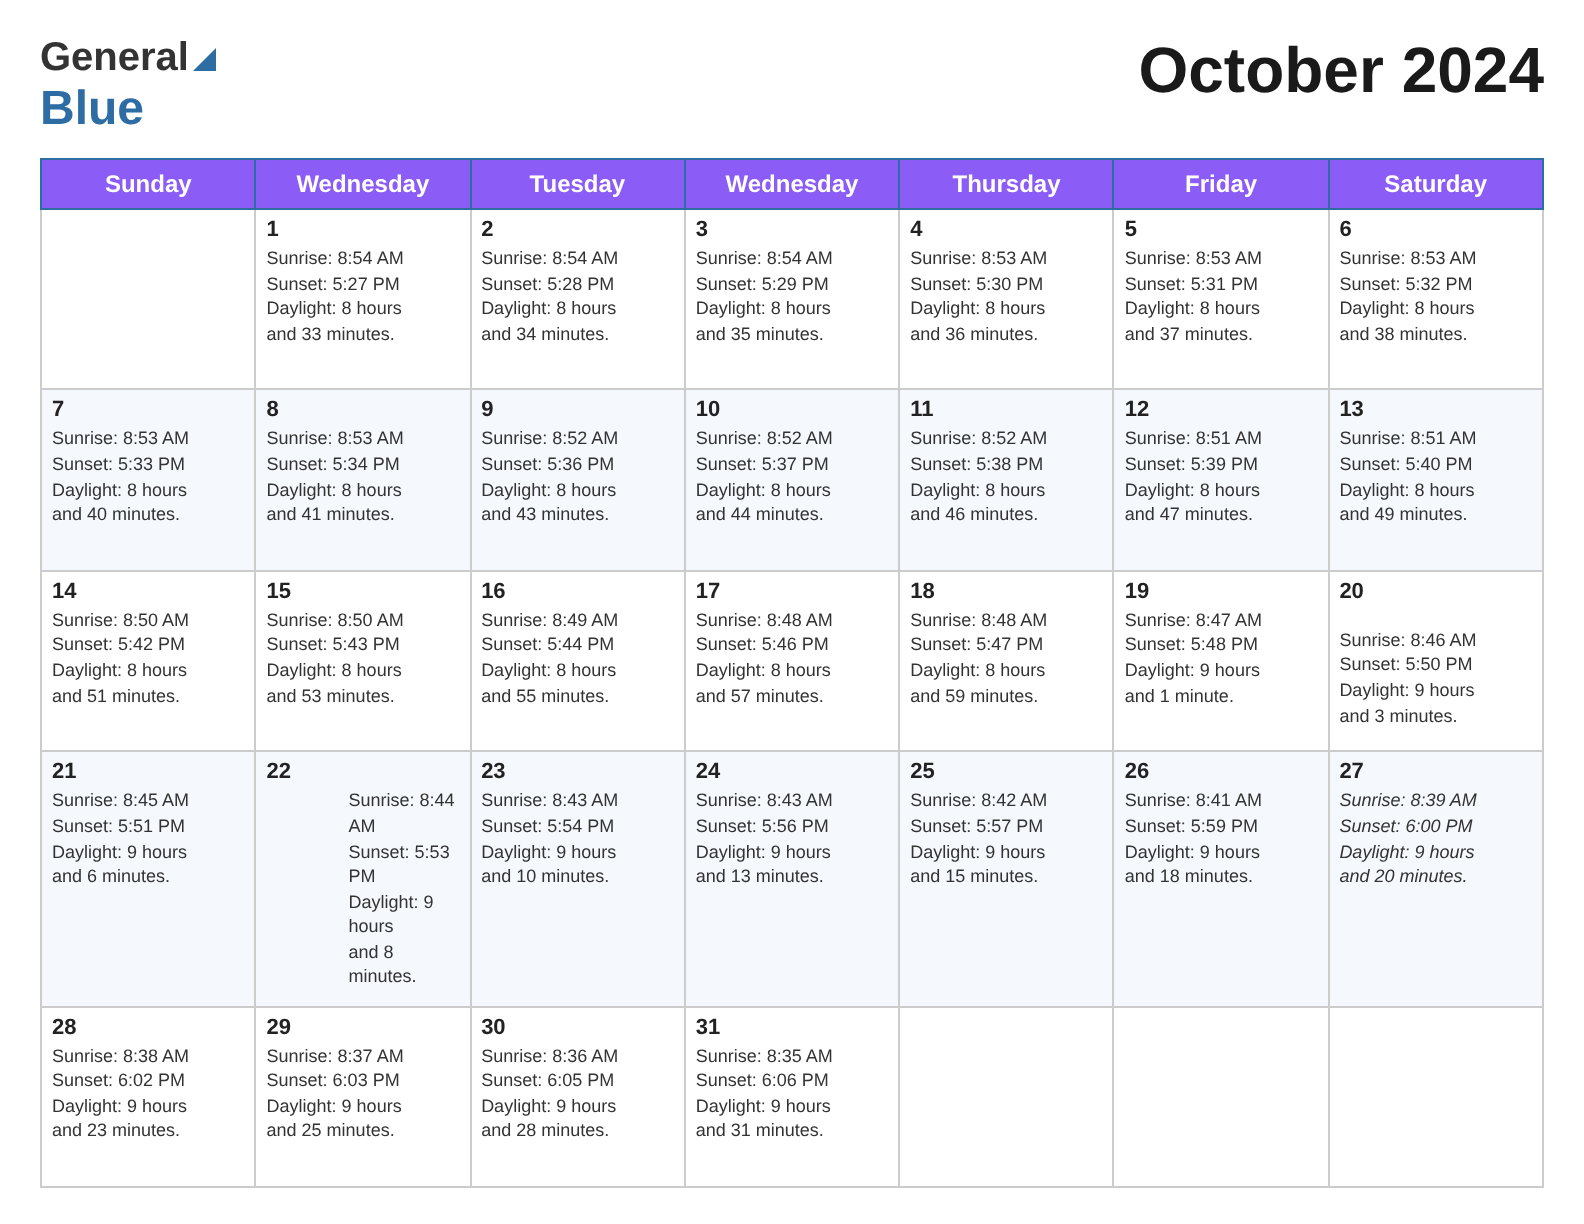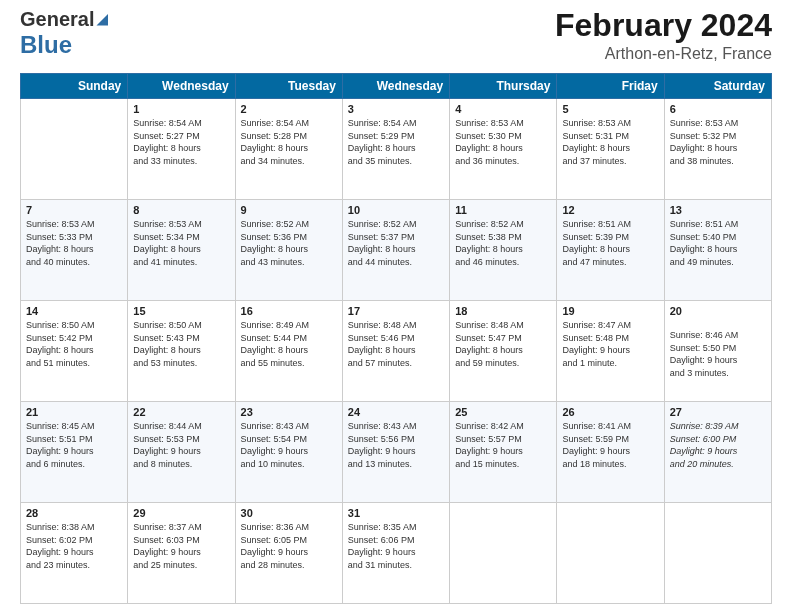--- a/index.html
+++ b/index.html
@@ -6,21 +6,21 @@
     body {
       width: 792px;
       height: 612px;
       font-family: Arial, sans-serif;
       background: #fff;
       overflow: hidden;
     }
     .page {
       width: 792px;
       height: 612px;
-      padding: 8px 20px;
+      padding: 18px 20px;
       display: flex;
       flex-direction: column;
     }
     .header {
       display: flex;
       justify-content: space-between;
       align-items: flex-start;
       margin-bottom: 10px;
     }
     .logo {
@@ -42,24 +42,24 @@
       color: #555;
       margin-top: 2px;
     }
     .calendar {
       width: 100%;
       border-collapse: collapse;
       flex: 1;
       font-size: 9.5px;
     }
     .calendar th {
-      background: #0369a1;
+      background: #8b5cf6;
       color: #fff;
       padding: 5px 6px;
-      text-align: right;
+      text-align: center;
       font-size: 12px;
       font-weight: bold;
       border: 1px solid #2e6da4;
     }
     .calendar td {
       border: 1px solid #ccc;
       vertical-align: top;
       padding: 4px 5px;
       width: calc(100% / 7);
       height: 88px;
@@ -117,22 +117,21 @@
     <div class="logo">
       <div class="logo-wrapper">
         <span class="logo-line1">General</span>
         <span class="logo-triangle"></span>
       </div>
       <div>
         <span class="logo-line2">Blue</span>
       </div>
     </div>
     <div class="title-block">
-      <div class="main-title">February 2024</div>
-      <div class="subtitle">Arthon-en-Retz, France</div>
+      <div class="main-title">October 2024</div>
     </div>
   </div>
 
   <table class="calendar">
     <thead>
       <tr>
       <th>Sunday</th>
           <th>Wednesday</th>
           <th>Tuesday</th>
           <th>Wednesday</th>
@@ -292,21 +291,21 @@
         <tr>
           <td>
             <div class="day-num">21</div>
             <div class="day-info" style="white-space: pre-line;">Sunrise: 8:45 AM
 Sunset: 5:51 PM
 Daylight: 9 hours
 and 6 minutes.</div>
           </td>
           <td>
             <div class="day-num">22</div>
-            <div class="day-info" style="white-space: pre-line;">Sunrise: 8:44 AM
+            <div class="day-info" style="white-space: pre-line; margin-left: 41px;">Sunrise: 8:44 AM
 Sunset: 5:53 PM
 Daylight: 9 hours
 and 8 minutes.</div>
           </td>
           <td>
             <div class="day-num">23</div>
             <div class="day-info" style="white-space: pre-line;">Sunrise: 8:43 AM
 Sunset: 5:54 PM
 Daylight: 9 hours
 and 10 minutes.</div>

